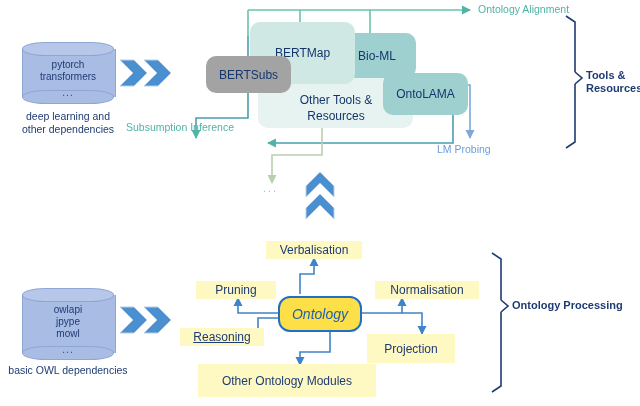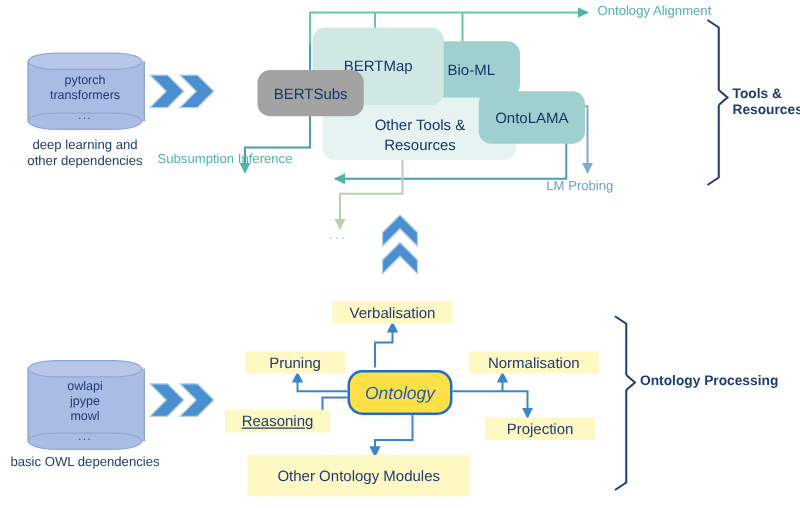--- a/index.html
+++ b/index.html
@@ -210,21 +210,21 @@
   </div>
 
   <div class="bbox" style="left:180px;top:328px;width:84px;height:18px;text-decoration:underline;">
     <span>Reasoning</span>
   </div>
 
   <div class="bbox" style="left:375px;top:281px;width:104px;height:18px;">
     <span>Normalisation</span>
   </div>
 
-  <div class="bbox" style="left:388px;top:334px;width:88px;height:18px;">
+  <div class="bbox" style="left:367px;top:334px;width:88px;height:29px;">
     <span>Projection</span>
   </div>
 
   <div class="bbox" style="left:198px;top:364px;width:178px;height:33px;">
     <span>Other Ontology Modules</span>
   </div>
 
   <div class="ont" style="left:278px;top:296px;width:84px;height:36px;">
     <span>Ontology</span>
   </div>

